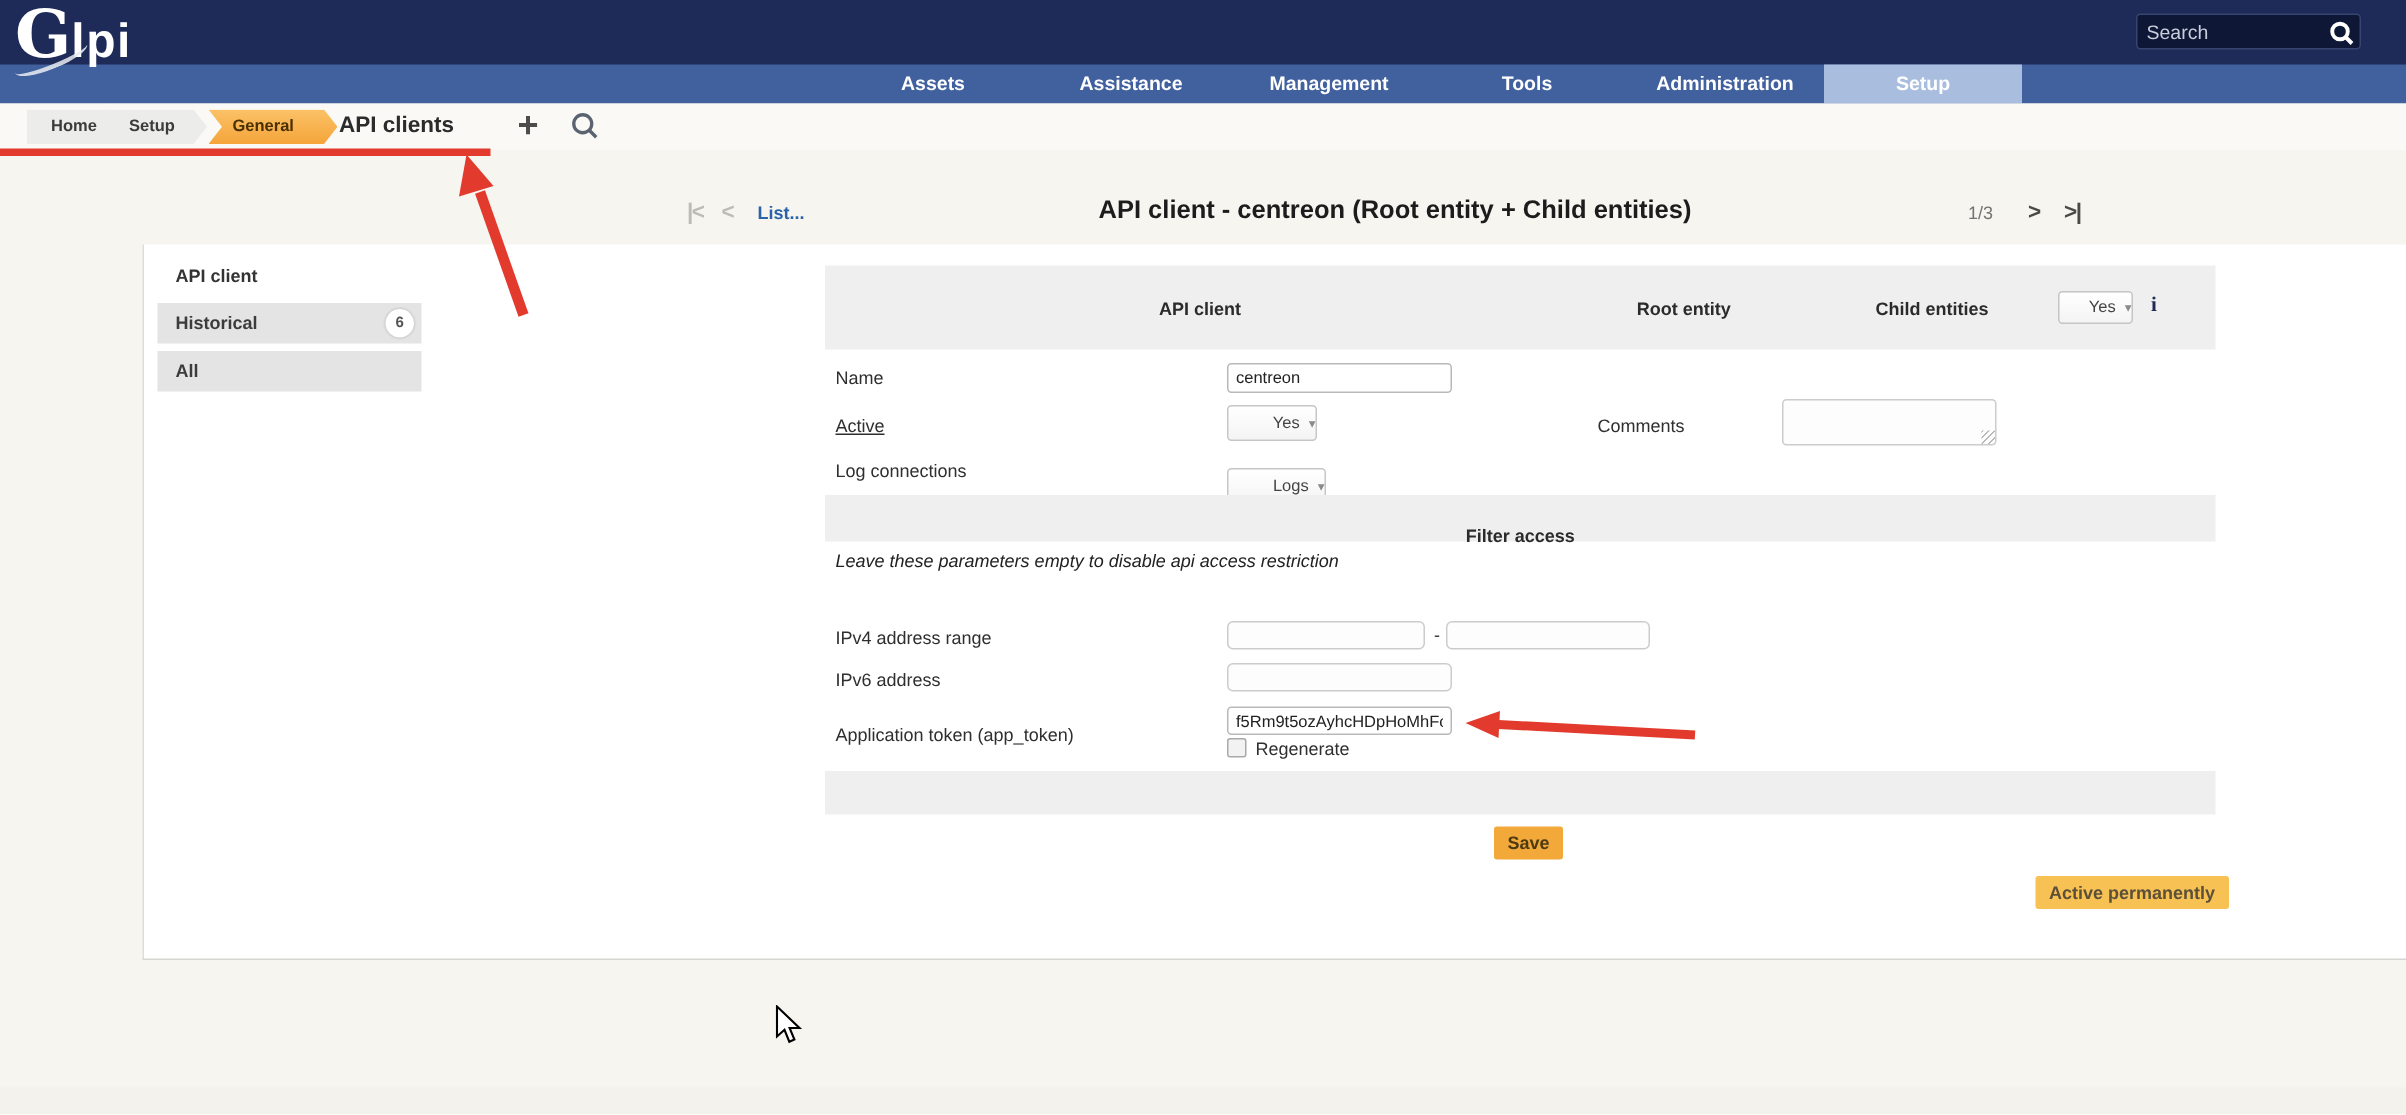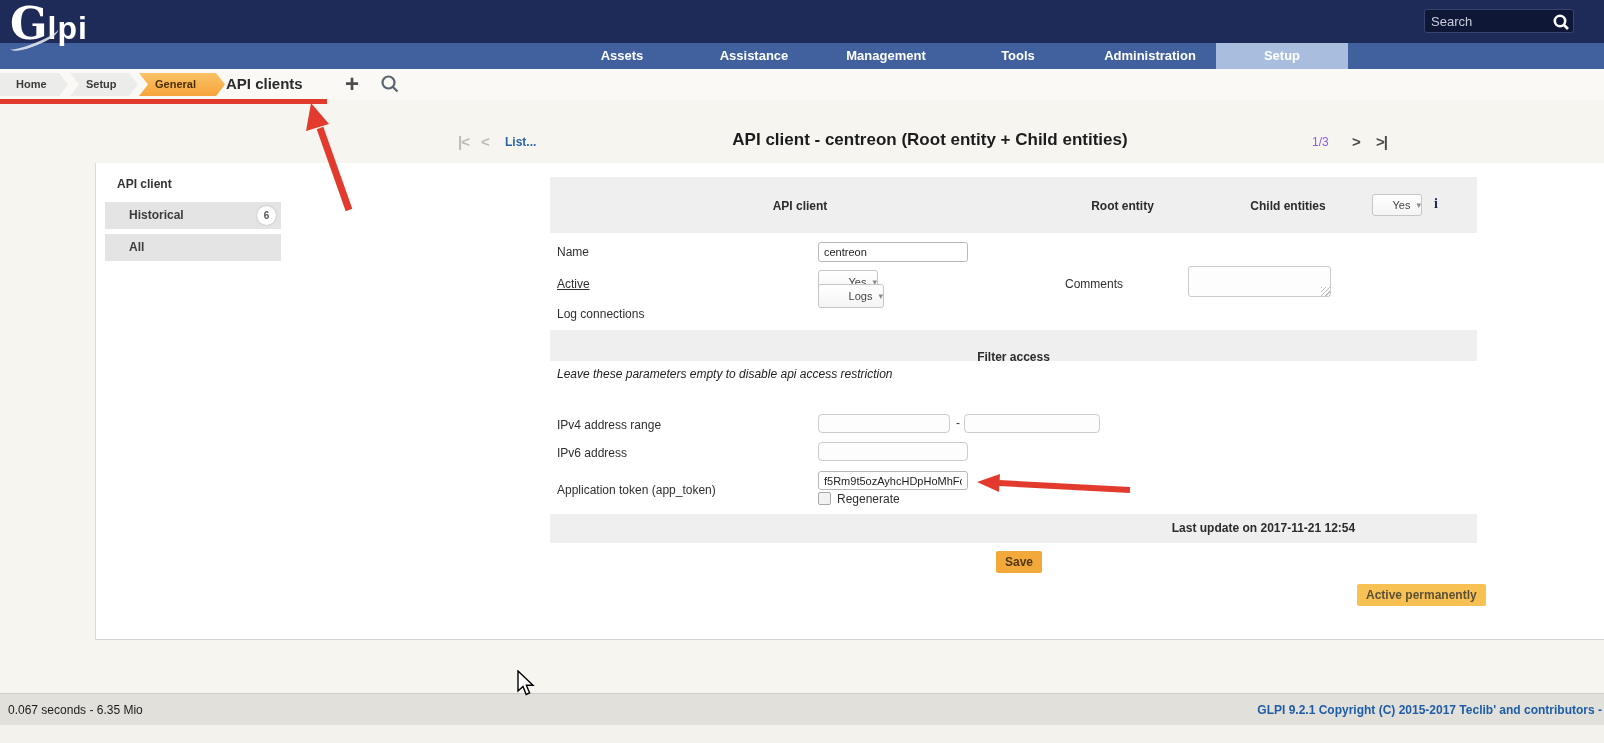--- a/index.html
+++ b/index.html
@@ -20,40 +20,40 @@
   
   .navbar { position:absolute; left:0; top:43px; width:1604px; height:26px; background:#41609e; }
   .nav-row { position:absolute; left:556px; top:0; height:26px; display:flex; }
   .nav-item { width:132px; height:26px; line-height:26px; text-align:center; color:#fff; font-size:13px; font-weight:bold; cursor:pointer; }
   .nav-item.active { background:#a9bedf; }
 
   
   .crumbbar { position:absolute; left:0; top:69px; width:1604px; height:31px; background:#faf9f6; }
   .crumb { position:absolute; top:4px; height:23px; line-height:23px; font-size:11px; font-weight:bold; color:#3b3b3b; background:#ececea; padding:0 16px 0 16px; cursor:pointer; }
   .crumb.mid { clip-path:polygon(0 0, calc(100% - 9px) 0, 100% 50%, calc(100% - 9px) 100%, 0 100%, 9px 50%); }
-  .crumb.first { clip-path:polygon(0 0, calc(100% - 9px) 0, 100% 50%, calc(100% - 9px) 100%, 0 100%); }
+  .crumb.first { clip-path:polygon(0 0, calc(100% - 9px) 0, 100% 50%, calc(100% - 9px) 100%, 0 100%);margin-left:18px; }
   .crumb.orange { background:linear-gradient(#fbc267,#f5a43a); color:#4a3000; }
   .crumb-current { position:absolute; left:226px; top:6px; font-size:15px; font-weight:bold; color:#2b2b2b; cursor:pointer; }
   .icon-plus { position:absolute; left:345px; top:1px; font-size:24px; font-weight:bold; color:#4c4c4c; cursor:pointer; }
   .icon-mag { position:absolute; left:379px; top:4px; cursor:pointer; }
 
   
   .pag { position:absolute; font-size:15px; font-weight:bold; letter-spacing:-1px; cursor:pointer; }
   .pag.disabled { color:#bdbbb6; }
   .pag.enabled { color:#4a4a46; }
   .list-link { position:absolute; left:505px; top:135px; font-size:12px; font-weight:bold; color:#2a63a8; cursor:pointer; }
   .page-title { position:absolute; left:550px; top:130px; width:760px; text-align:center; font-size:17px; font-weight:bold; color:#1c1c1c; }
-  .page-counter { position:absolute; left:1312px; top:135px; font-size:12px; color:#8b5cf6; }
+  .page-counter { position:absolute; left:1312px; top:135px; font-size:12px; color:#737373; }
 
   
   .whitebox { position:absolute; left:95px; top:163px; width:1509px; height:477px; background:#fff; border-left:1px solid #dddcd8; border-bottom:1px solid #d6d5d1; }
 
   
   .side-header { position:absolute; left:117px; top:177px; font-size:12px; font-weight:bold; color:#333; }
-  .side-item { position:absolute; left:105px; width:176px; height:27px; line-height:27px; background:#e4e4e4; font-size:12px; font-weight:bold; color:#3c3c3c; padding-left:24px; cursor:pointer; }
+  .side-item { position:absolute; left:105px; width:176px; height:27px; line-height:27px; background:#e4e4e4; font-size:12px; font-weight:bold; color:#3c3c3c; padding-left:12px; cursor:pointer; }
   .side-badge { position:absolute; right:5px; top:4px; width:19px; height:19px; border-radius:50%; background:#fff; font-size:10px; font-weight:bold; color:#555; text-align:center; line-height:19px; box-shadow:0 0 2px rgba(0,0,0,.25); }
 
   
   .band { position:absolute; background:#efefef; }
   .band-label { font-size:12px; font-weight:bold; color:#2b2b2b; text-align:center; }
   .flabel { position:absolute; font-size:12px; color:#2f2f2f; }
   .tinput { position:absolute; border:1px solid #b9b9b9; border-radius:3px; background:#fff; font-size:11px; color:#222; padding:0 5px; font-family:"Liberation Sans",sans-serif; outline:none; }
   .tinput.soft { border:1px solid #ccc; border-radius:4px; background:#fdfdfd; }
   .selbox { position:absolute; border:1px solid #c6c6c6; border-radius:3px; background:linear-gradient(#fff,#f4f4f4); font-size:11px; color:#444; display:flex; align-items:center; justify-content:flex-end; gap:6px; cursor:pointer; }
   .selbox .caret { color:#8a8a8a; font-size:9px; }
@@ -153,21 +153,21 @@
   <div class="selbox" style="left:818px; top:270px; width:60px; height:24px;">
     <span>Yes</span>
       <span class="caret">▾</span>
   </div>
 
   <div class="flabel" style="left:1065px; top:277px;">Comments</div>
   <textarea class="commentbox" style=""></textarea>
   <div class="grip"></div>
 
   <div class="flabel" style="left:557px; top:307px;">Log connections</div>
-  <div class="selbox" style="left:818px; top:284px; width:66px; height:24px;">
+  <div class="selbox" style="left:818px; top:312px; width:66px; height:24px;">
     <span>Logs</span>
       <span class="caret">▾</span>
   </div>
 
   <div class="band" style="left:550px; top:330px; width:927px; height:31px;"></div>
   <div class="band-label" style="position:absolute; left:550px; top:338px; width:927px;margin-top:12px;">Filter access</div>
   <div class="note" style="left:557px; top:367px;">Leave these parameters empty to disable api access restriction</div>
 
   <div class="flabel" style="left:557px; top:418px;">IPv4 address range</div>
   <input class="tinput soft" style="left: 818px; top: 414px; width: 132px; height: 19px;">
@@ -176,29 +176,24 @@
 
   <div class="flabel" style="left:557px; top:446px;">IPv6 address</div>
   <input class="tinput soft" style="left: 818px; top: 442px; width: 150px; height: 19px;">
 
   <div class="flabel" style="left:557px; top:483px;text-align:center;">Application token (app_token)</div>
   <input class="tinput" style="left: 818px; top: 471px; width: 150px; height: 19px;" value="f5Rm9t5ozAyhcHDpHoMhFoI">
   <div class="checkbox"></div>
   <div class="flabel" style="left:837px; top:492px;">Regenerate</div>
 
   <div class="band" style="left:550px; top:514px; width:927px; height:29px;"></div>
-  <div class="band-label" style="position:absolute; left:1050px; top:521px; width:427px;">Last update on 2017-11-21 12:54</div>
 
   <button class="btn save">Save</button>
   <button class="btn delete">Active permanently</button>
 
-  <div class="footbar">
-    <span class="foot-stats">0.067 seconds - 6.35 Mio</span>
-    <span class="foot-copy">GLPI 9.2.1 Copyright (C) 2015-2017 Teclib' and contributors -</span>
-  </div>
   <div class="footstrip"></div>
 
   <svg class="overlay" width="1604" height="743" viewBox="0 0 1604 743">
     <rect x="0" y="99" width="327" height="5" fill="#e23b2e"></rect>
     <line x1="349" y1="210" x2="320" y2="128" stroke="#e23b2e" stroke-width="7"></line>
     <polygon points="311,103 329,124 306,131" fill="#e23b2e"></polygon>
     <line x1="1130" y1="490" x2="999" y2="483" stroke="#e23b2e" stroke-width="6"></line>
     <polygon points="977,482 1000,474 999,492" fill="#e23b2e"></polygon>
   </svg>
 

